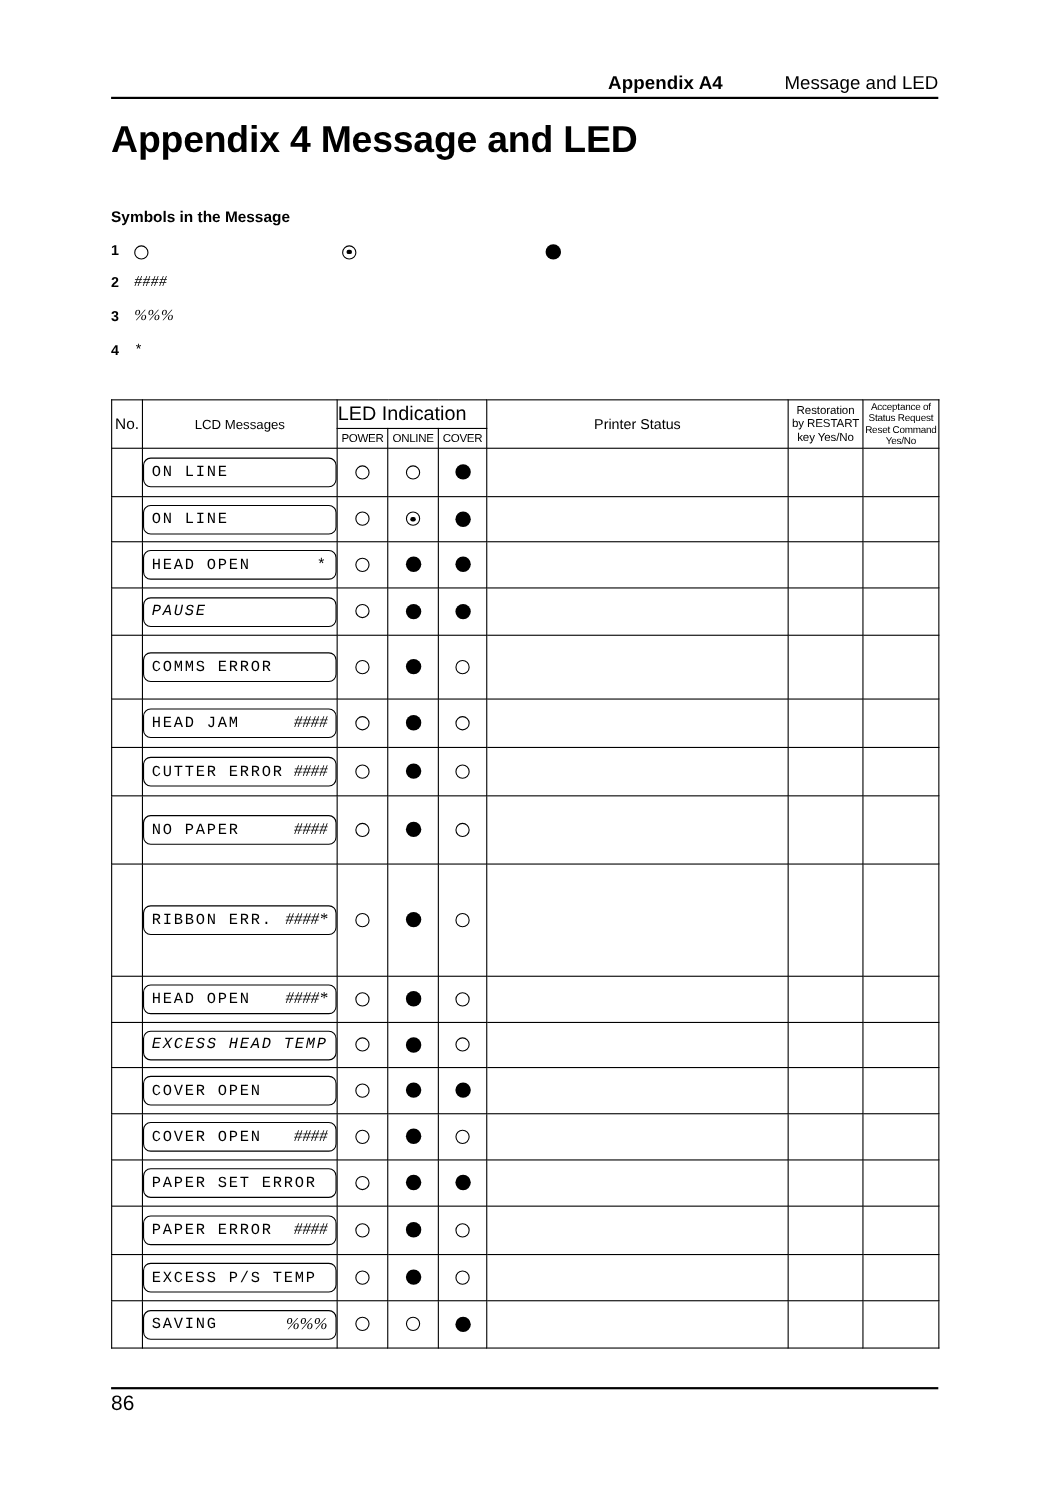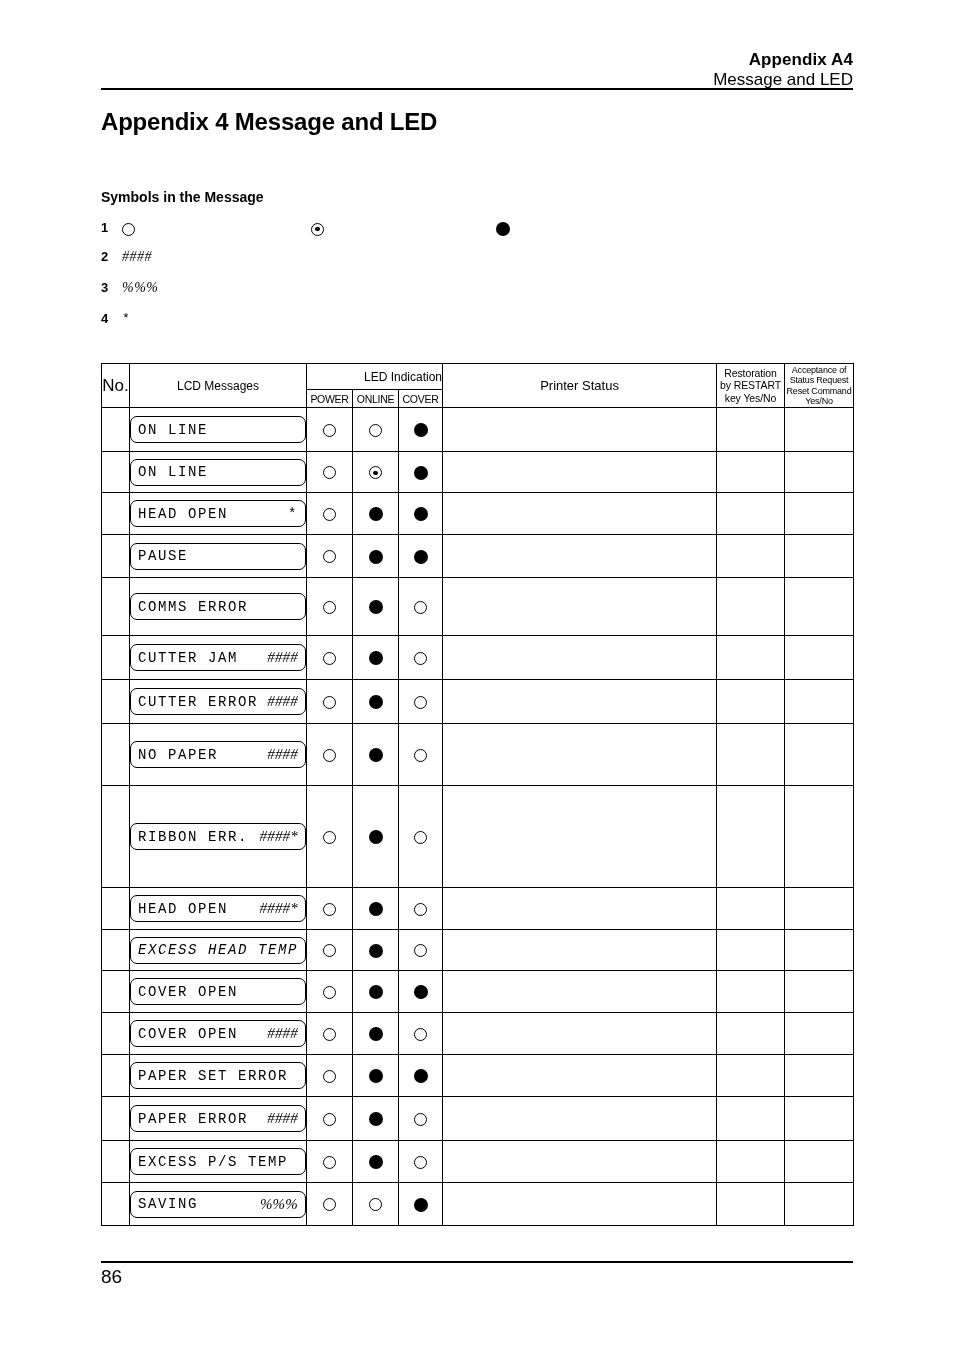--- a/index.html
+++ b/index.html
@@ -25,23 +25,22 @@
   }
 
   
   .header {
     position: absolute;
     left: 101px;
     top: 62px;
     width: 752px;
     height: 28px;
     display: flex;
-    align-items: flex-end;
+    align-items: center;
     justify-content: flex-end;
-    flex-direction: column;
   }
   .header-appendix {
     font-size: 17px;
     font-weight: bold;
     letter-spacing: 0.1px;
     white-space: nowrap;
   }
   .header-title {
     font-size: 17px;
     font-weight: normal;
@@ -55,21 +54,21 @@
     width: 752px;
     height: 2px;
     background: #000;
   }
 
   
   .page-title {
     position: absolute;
     left: 101px;
     top: 108px;
-    font-size: 24px;
+    font-size: 34px;
     font-weight: bold;
     letter-spacing: -0.2px;
     white-space: nowrap;
   }
 
   
   .symbols-heading {
     position: absolute;
     left: 101px;
     top: 189px;
@@ -158,30 +157,30 @@
   .h-no      { width: 28px;  }
   .h-lcd     { width: 177px; }
   .h-power   { width: 46px;  }
   .h-online  { width: 46px;  }
   .h-error   { width: 44px;  }
   .h-status  { width: 274px; }
   .h-restore { width: 68px;  }
   .h-accept  { width: 69px;  }
 
   .hdr-no {
-    font-size: 17px;
+    font-size: 14px;
     line-height: 1.05;
   }
   .hdr-lcd {
     font-size: 12px;
     text-align: center;
   }
   .hdr-ledgroup {
-    font-size: 12px;
-    text-align: right;
+    font-size: 18px;
+    text-align: left;
     height: 26px;
   }
   .hdr-sub {
     font-size: 10.5px;
     text-align: center;
     height: 18px;
     letter-spacing: -0.3px;
   }
   .hdr-status {
     font-size: 13px;
@@ -363,21 +362,21 @@
           <td class="lcdcell">
             <div class="lcdbox"><span class="lcd-left">HEAD OPEN</span><span class="lcd-spacer"></span><span class="lcd-right plain">*</span></div>
           </td>
           <td class="ledcell"><span class="led-open"></span></td>
           <td class="ledcell"><span class="led-filled"></span></td>
           <td class="ledcell"><span class="led-filled"></span></td>
           <td class="emptycell"></td>
           <td class="emptycell"></td>
           <td class="emptycell"></td>
         </tr>
-        <tr style="height: 43px;">
+        <tr style="height: 43px; font-style: italic;">
           <td class="hdr-no"></td>
           <td class="lcdcell">
             <div class="lcdbox"><span class="lcd-left">PAUSE</span></div>
           </td>
           <td class="ledcell"><span class="led-open"></span></td>
           <td class="ledcell"><span class="led-filled"></span></td>
           <td class="ledcell"><span class="led-filled"></span></td>
           <td class="emptycell"></td>
           <td class="emptycell"></td>
           <td class="emptycell"></td>
@@ -390,21 +389,21 @@
           <td class="ledcell"><span class="led-open"></span></td>
           <td class="ledcell"><span class="led-filled"></span></td>
           <td class="ledcell"><span class="led-open"></span></td>
           <td class="emptycell"></td>
           <td class="emptycell"></td>
           <td class="emptycell"></td>
         </tr>
         <tr style="height: 44px;">
           <td class="hdr-no"></td>
           <td class="lcdcell">
-            <div class="lcdbox"><span class="lcd-left">CUTTER JAM</span><span class="lcd-spacer"></span><span class="lcd-right">####</span></div>
+            <div class="lcdbox"><span class="lcd-left">HEAD JAM</span><span class="lcd-spacer"></span><span class="lcd-right">####</span></div>
           </td>
           <td class="ledcell"><span class="led-open"></span></td>
           <td class="ledcell"><span class="led-filled"></span></td>
           <td class="ledcell"><span class="led-open"></span></td>
           <td class="emptycell"></td>
           <td class="emptycell"></td>
           <td class="emptycell"></td>
         </tr>
         <tr style="height: 44px;">
           <td class="hdr-no"></td>

